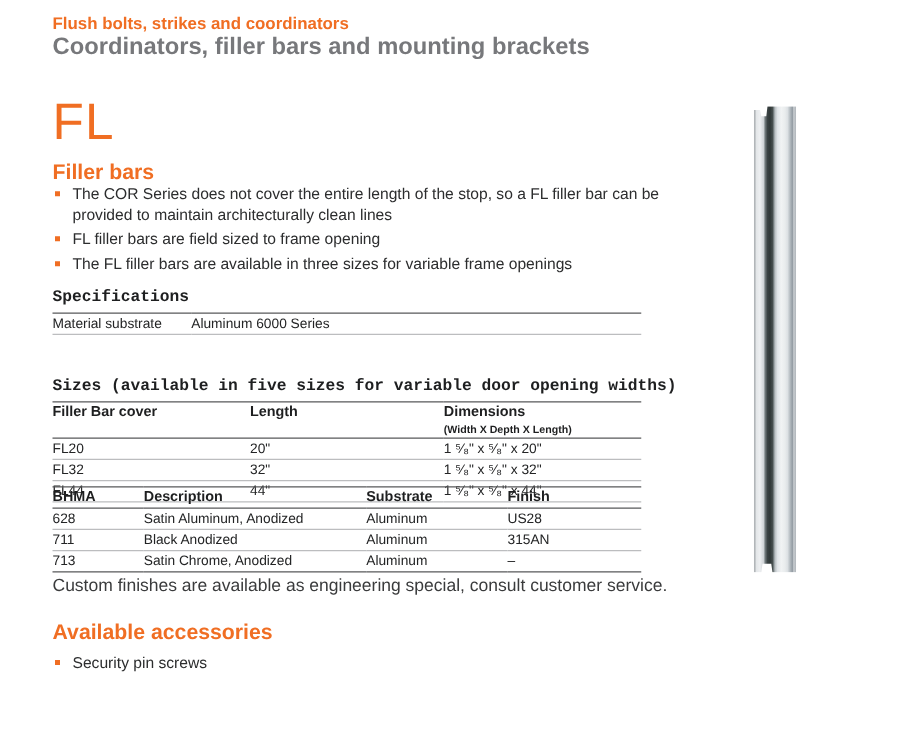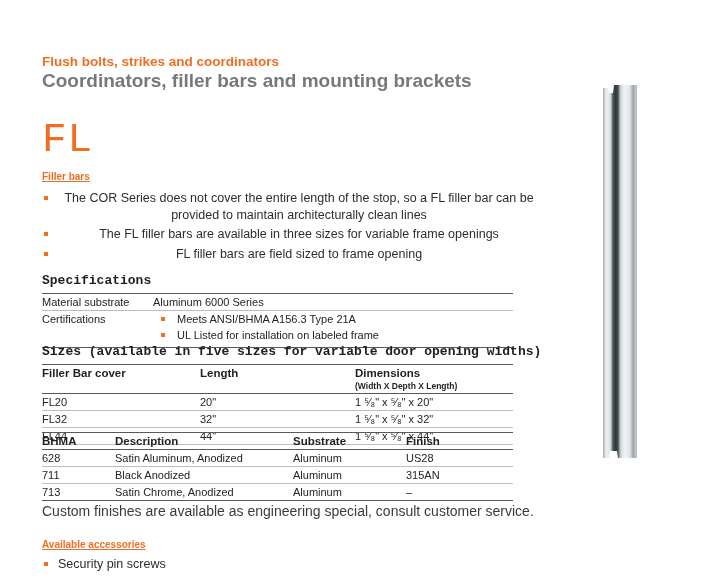--- a/index.html
+++ b/index.html
@@ -9,33 +9,33 @@
     --rule-heavy:#58595b;
     --rule-light:#bcbdbf;
   }
   *{box-sizing:border-box;}
   html,body{margin:0;padding:0;}
   body{
     width:718px;height:588px;background:#ffffff;position:relative;
     font-family:"Liberation Sans", sans-serif;color:var(--ink);
     -webkit-font-smoothing:antialiased;overflow:hidden;
   }
-  .abs{position:absolute;margin-top:43px;}
+  .abs{position:absolute;}
 
   
   .page-title{color:var(--orange);font-weight:bold;font-size:13.5px;line-height:15px;}
   .page-subtitle{color:var(--gray-sub);font-weight:bold;font-size:19px;line-height:15px;margin-top:4px;}
 
   
   .product-code{color:var(--orange);font-size:41px;font-weight:300;line-height:1;letter-spacing:1px;}
 
-  .orange-heading{color:var(--orange);font-weight:bold;font-size:10px;text-decoration:underline;}
-
-  
-  ul.square-list{list-style:none;margin:0;padding:0;text-align:center;}
+  .orange-heading{color:var(--orange);font-weight:bold;font-size:17px;}
+
+  
+  ul.square-list{list-style:none;margin:0;padding:0;}
   ul.square-list li{
     position:relative;padding-left:16px;margin:0 0 3px 0;
     font-size:12.5px;line-height:16.5px;
   }
   ul.square-list li .sq{
     position:absolute;left:2px;top:6px;width:4px;height:4px;background:var(--orange);
   }
 
   
   .section-heading{font-size:13px;font-weight:bold;color:#1e1f20;margin:0 0 5px 0;font-family:Liberation Mono, monospace;}
@@ -87,52 +87,43 @@
   }
 </style>
 </head>
 <body>
 
 <div class="abs" style="left:42px;top:11px;">
   <div class="page-title">Flush bolts, strikes and coordinators</div>
   <div class="page-subtitle">Coordinators, filler bars and mounting brackets</div>
 </div>
 
-<div class="abs product-code" style="left:42px;top:77px;font-family:Liberation Mono, monospace;">FL</div>
+<div class="abs product-code" style="left:42px;top:77px;">FL</div>
 
 <div class="abs orange-heading" style="left:42px;top:128px;">Filler bars</div>
 
 <div class="abs" style="left:42px;top:147px;width:498px;">
   <ul class="square-list">
     <li><span class="sq"></span><span>The COR Series does not cover the entire length of the stop, so a FL filler bar can be provided to maintain architecturally clean lines</span></li>
+    <li><span class="sq"></span><span>FL filler bars are field sized to frame opening</span></li>
     <li><span class="sq"></span><span>The FL filler bars are available in three sizes for variable frame openings</span></li>
-    <li><span class="sq"></span><span>FL filler bars are field sized to frame opening</span></li>
   </ul>
 </div>
 
 <div class="abs" style="left:42px;top:230px;">
   <div class="section-heading">Specifications</div>
   <table class="rule-top">
     <colgroup>
         <col style="width:111px">
         <col style="width:360px">
       </colgroup>
     <tbody>
         <tr class="light-rule">
       <td>Material substrate</td>
       <td>Aluminum 6000 Series</td>
-    </tr>
-    <tr class="heavy-rule">
-      <td>Certifications</td>
-      <td>
-        <ul class="cert-bullets">
-          <li><span class="sq"></span><span>Meets ANSI/BHMA A156.3 Type 21A</span></li>
-          <li><span class="sq"></span><span>UL Listed for installation on labeled frame</span></li>
-        </ul>
-      </td>
     </tr>
   </tbody>
     </table>
 </div>
 
 <div class="abs" style="left:42px;top:301px;">
   <div class="section-heading">Sizes (available in five sizes for variable door opening widths)</div>
   <table class="rule-top">
     <colgroup>
         <col style="width:158px">

